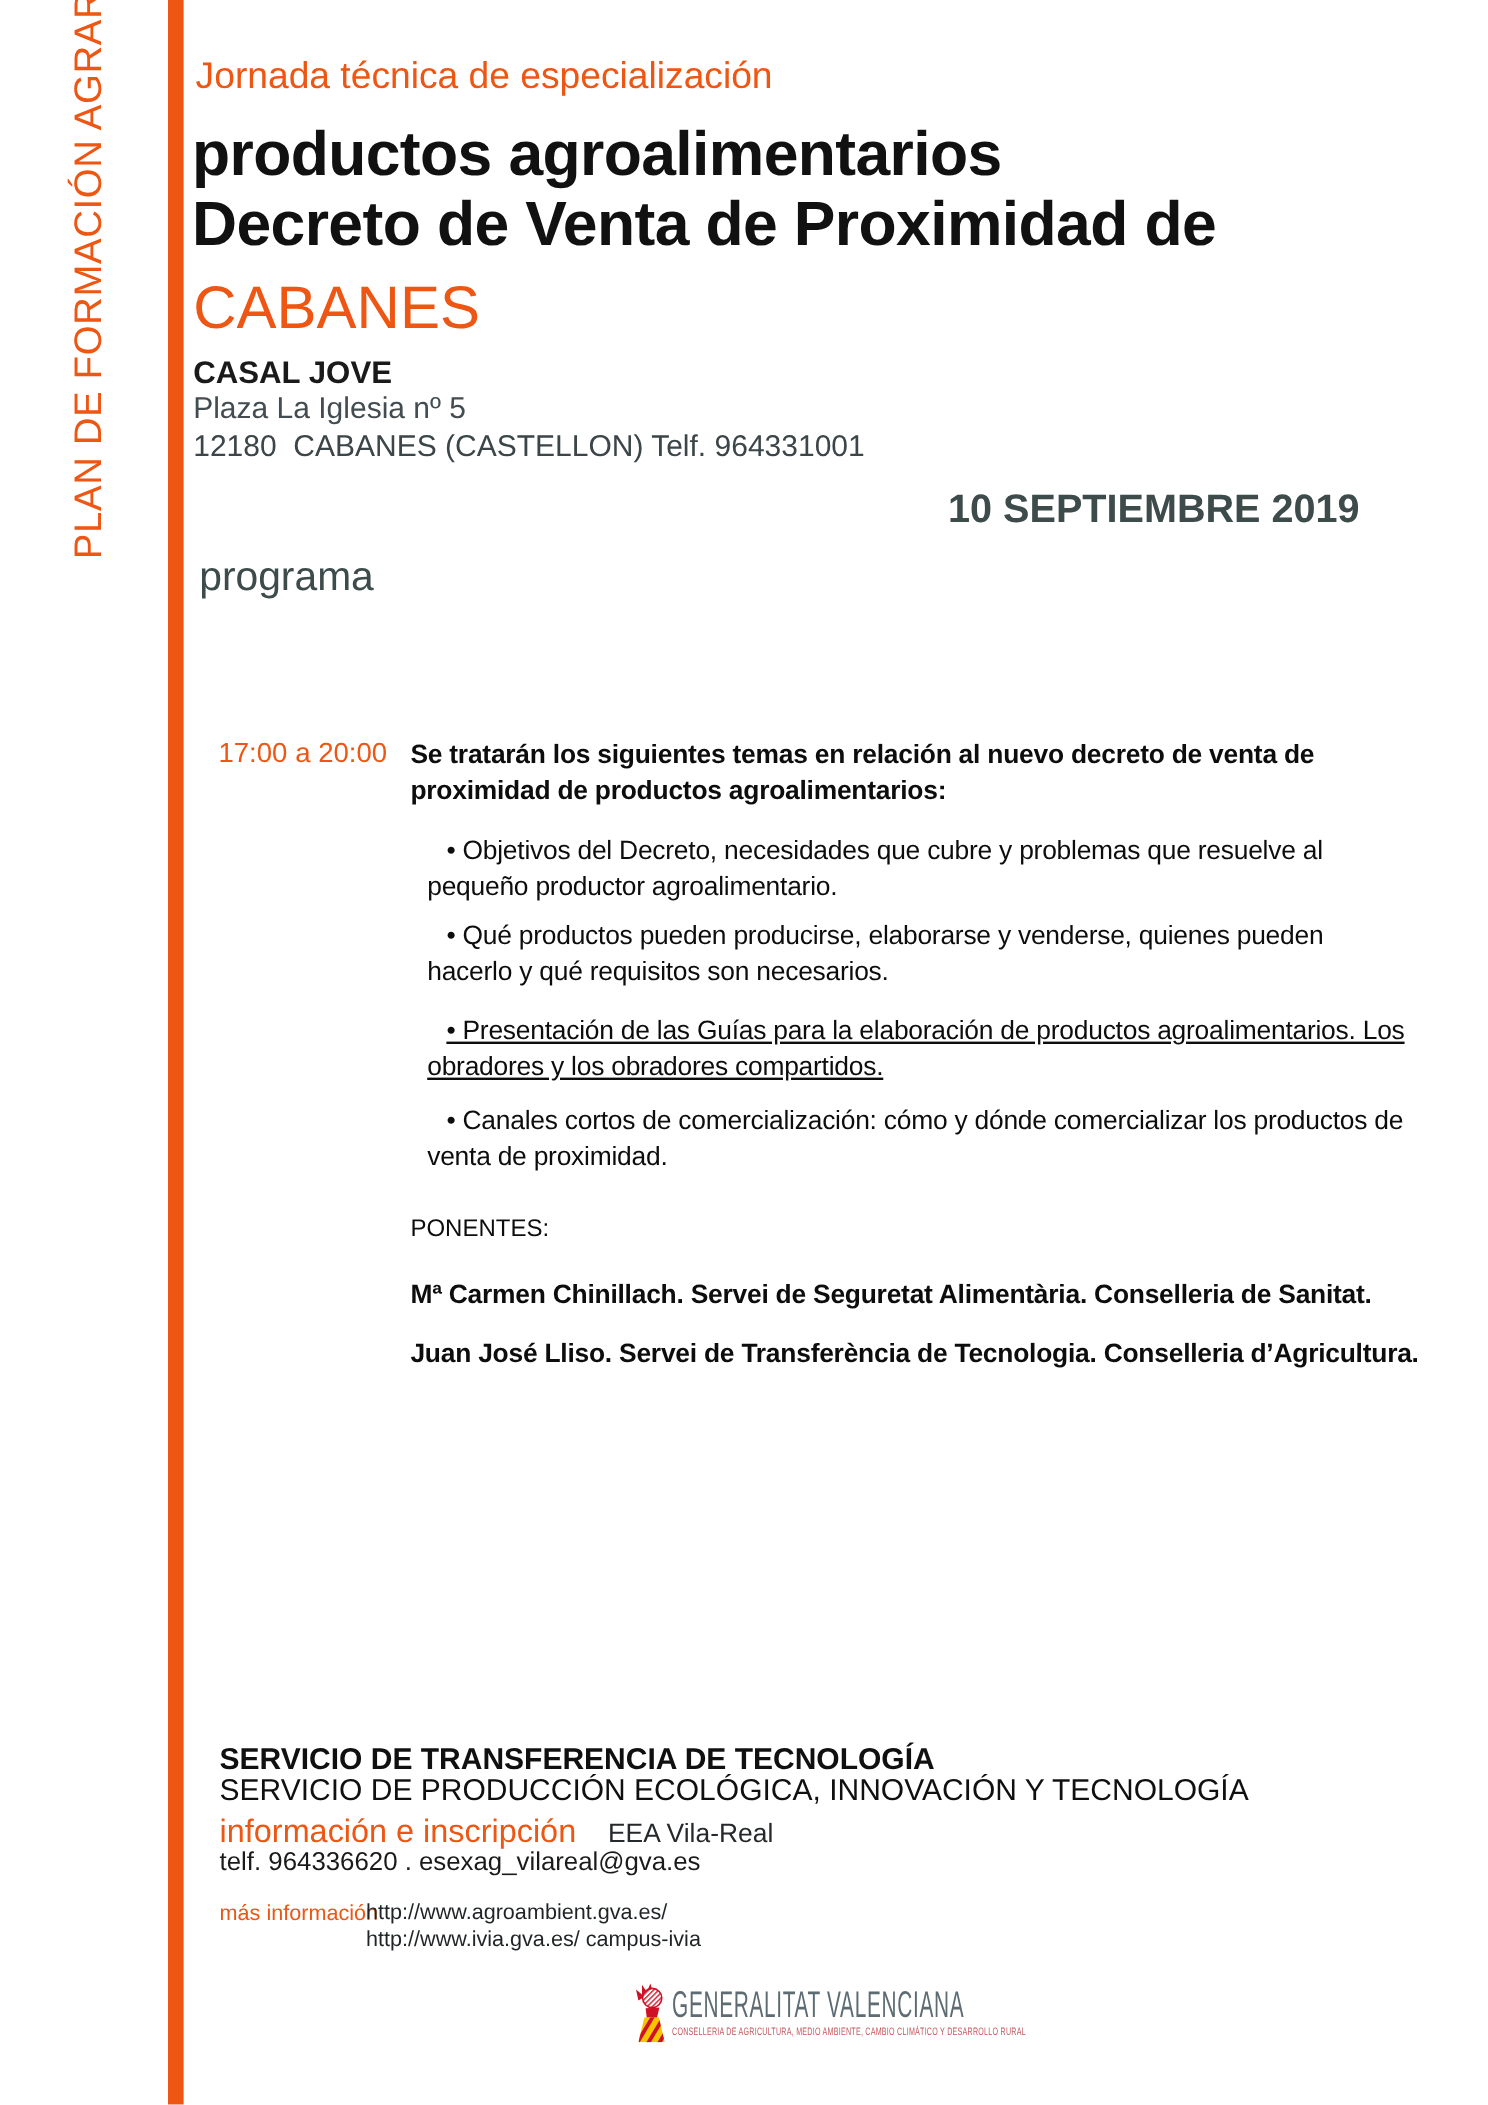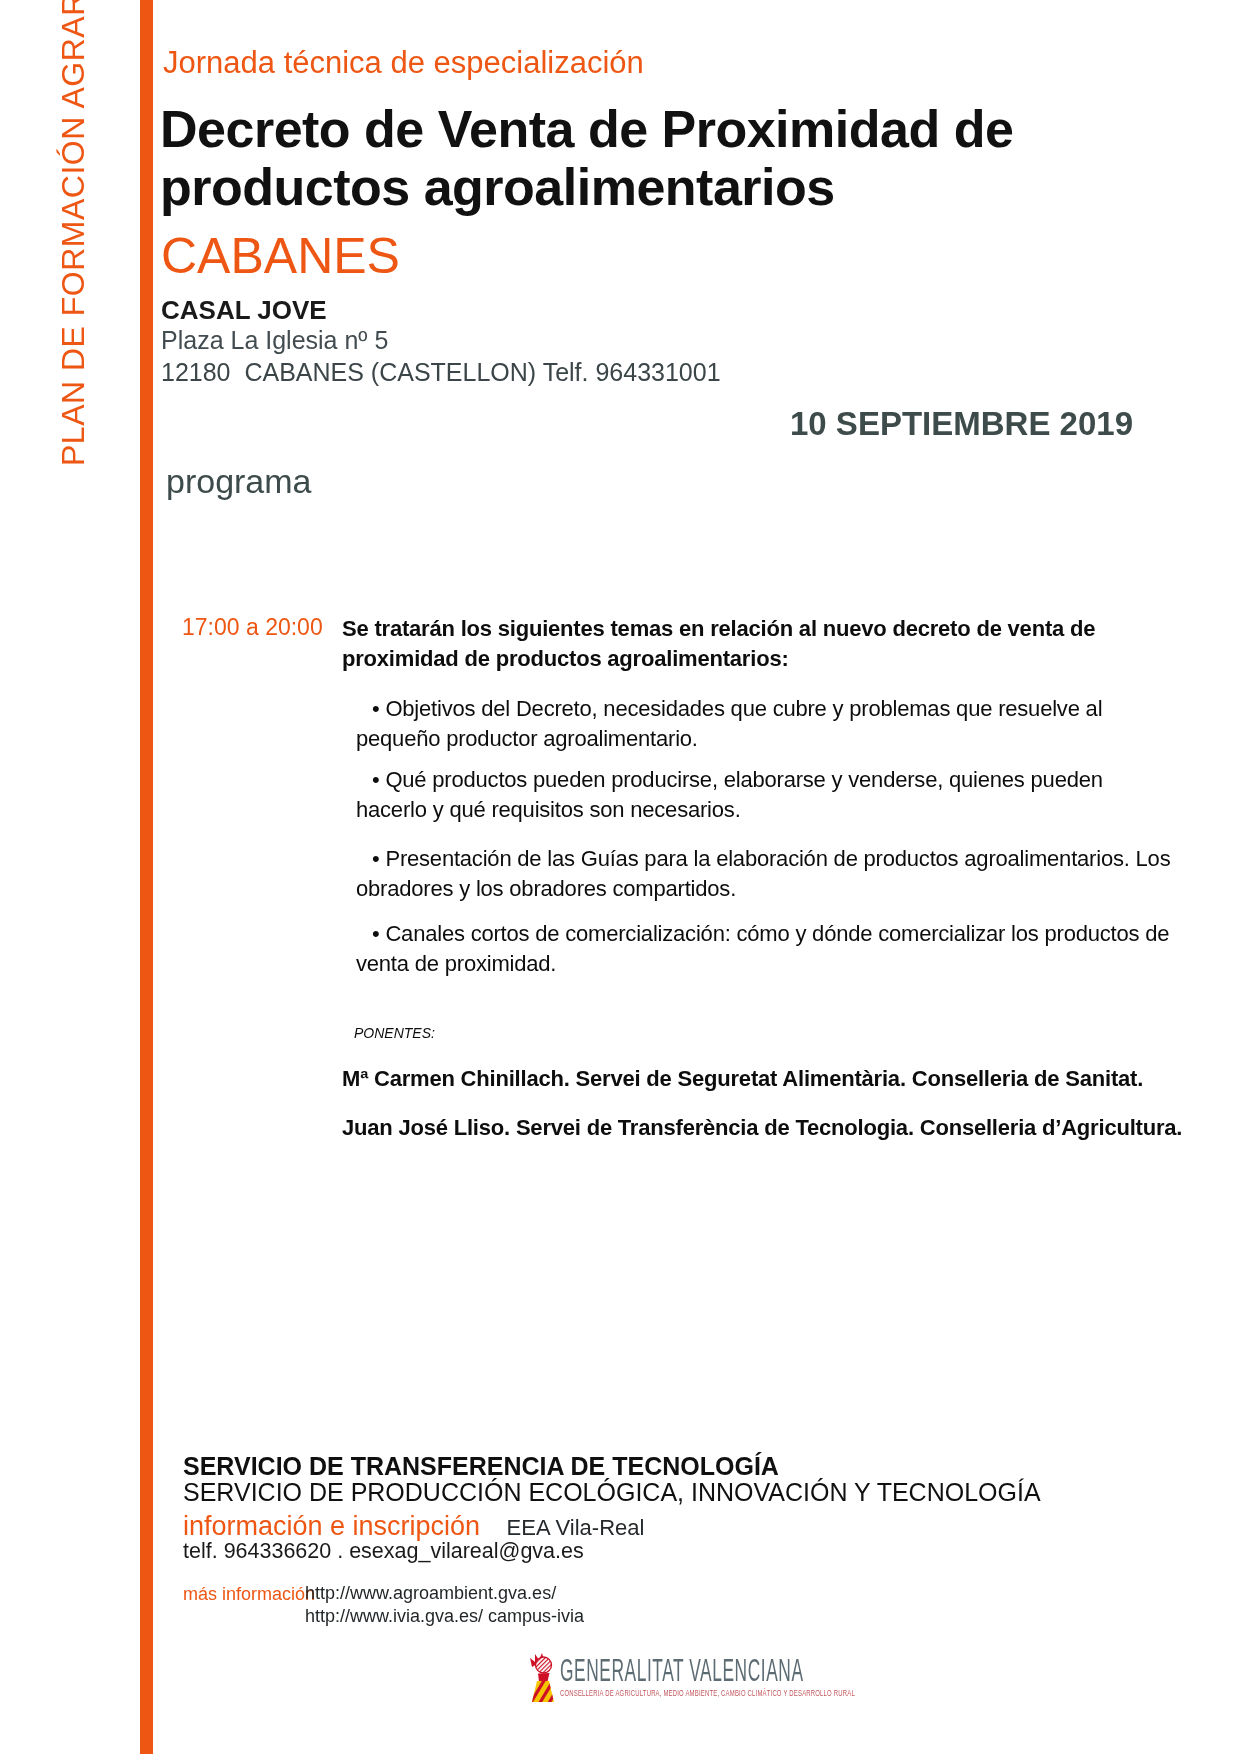--- a/index.html
+++ b/index.html
@@ -24,22 +24,22 @@
   .addr1{left:161px;top:326px;font-size:25px;color:#434C50;}
   .addr2{left:161px;top:358px;font-size:25px;color:#3c4548;}
   .date{right:107px;top:405px;font-size:33px;font-weight:bold;color:#3E4B4B;}
   .section{left:166px;top:462px;font-size:34px;color:#3E4B4B;}
   
   .time{left:182px;top:614px;font-size:23px;color:#EE5613;}
   .intro{left:342px;top:614px;width:815px;margin:0;font-size:22px;font-weight:bold;
          line-height:30px;color:#0d0d0d;letter-spacing:-0.2px;}
   .topic{left:342px;width:815px;margin:14px;font-size:22px;line-height:30px;
          color:#0d0d0d;text-indent:16px;letter-spacing:-0.2px;}
-  .t1{top:680px;} .t2{top:751px;} .t3{top:830px;} .t4{top:905px;}
-  .ponentes{left:342px;top:1013px;margin:12px;font-size:14px;color:#0d0d0d;font-style:italic;}
+  .t1{top:680px;} .t2{top:751px;} .t3{top:830px;text-decoration:underline;} .t4{top:905px;}
+  .ponentes{left:342px;top:1013px;margin:0;font-size:20px;color:#0d0d0d;}
   .speaker{left:342px;margin:0;font-size:22px;color:#0d0d0d;white-space:nowrap;
            letter-spacing:-0.2px;font-weight:bold;}
   .s1{top:1066px;} .s2{top:1115px;}
   
   .service1{left:183px;top:1452px;font-size:25px;font-weight:bold;color:#101010;}
   .service2{left:183px;top:1478px;font-size:25px;color:#101010;}
   .info-line{left:183px;top:1511px;}
   .info-label{font-size:27px;color:#EE5613;}
   .info-value{font-size:22px;color:#25292b;margin-left:22px;}
   .contact{left:183px;top:1539px;font-size:21.5px;color:#1a1a1a;}
@@ -57,22 +57,22 @@
 <body>
 
 <div class="page">
 
   <div class="abs orange-bar"></div>
   <div class="abs plan-vertical">PLAN DE FORMACIÓN AGRARIA</div>
 
   <div class="abs eyebrow">Jornada técnica de especialización</div>
 
   <h1 class="abs title">
+    <span>productos agroalimentarios</span>
     <span>Decreto de Venta de Proximidad de</span>
-    <span>productos agroalimentarios</span>
   </h1>
 
   <div class="abs town">CABANES</div>
   <div class="abs venue">CASAL JOVE</div>
   <div class="abs addr1">Plaza La Iglesia nº 5</div>
   <div class="abs addr2">12180&nbsp; CABANES (CASTELLON) Telf. 964331001</div>
   <div class="abs date">10 SEPTIEMBRE 2019</div>
   <div class="abs section">programa</div>
 
   <div class="abs time">17:00 a 20:00</div>

